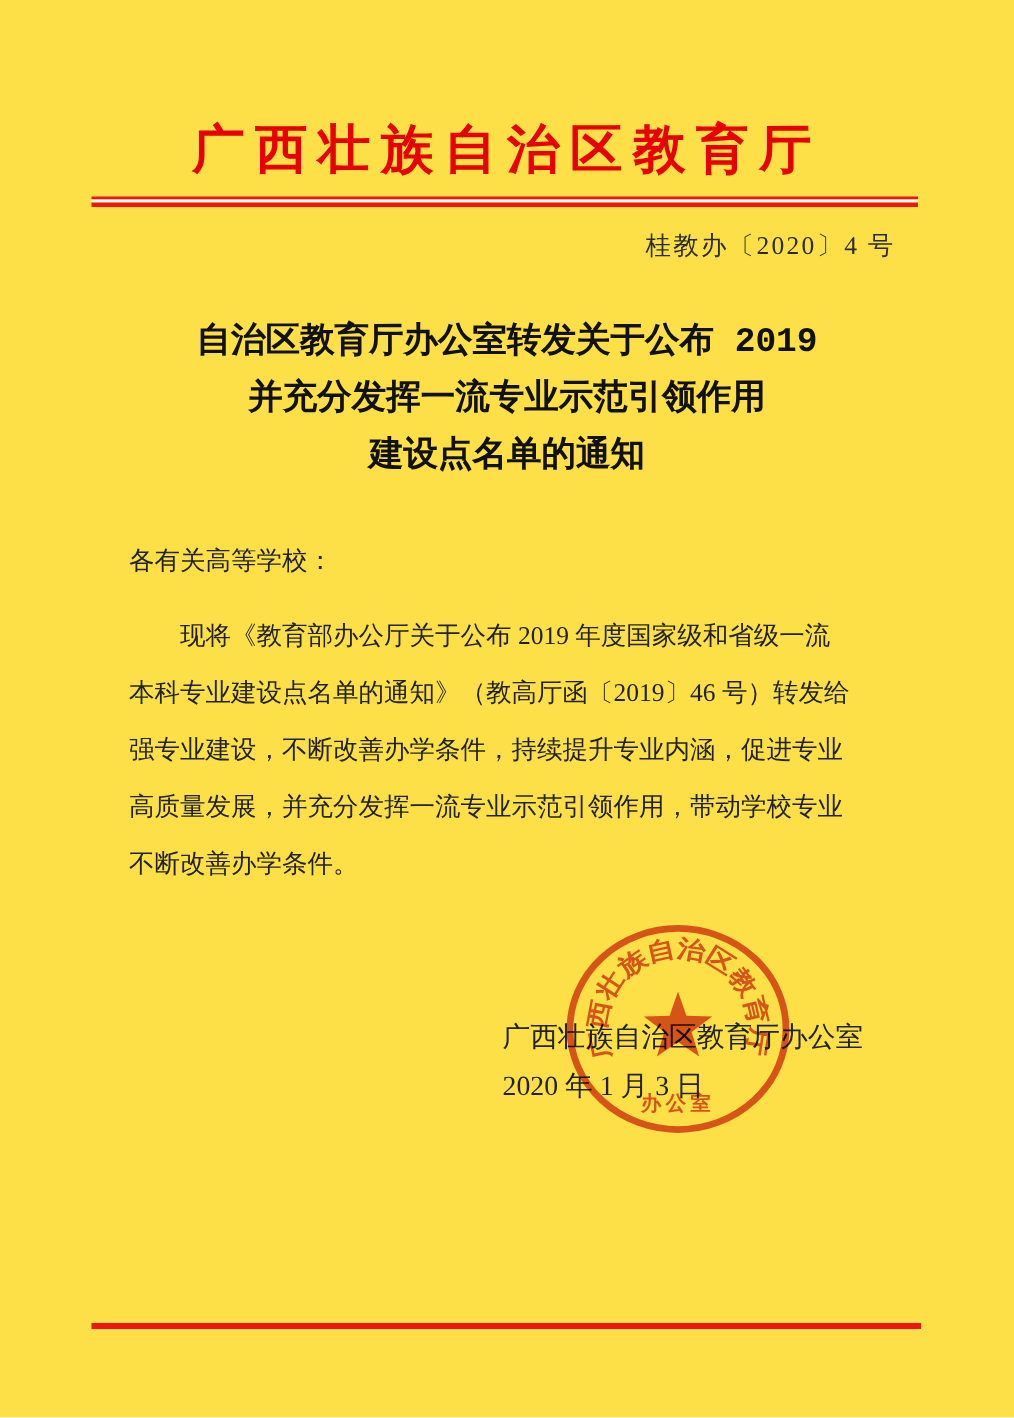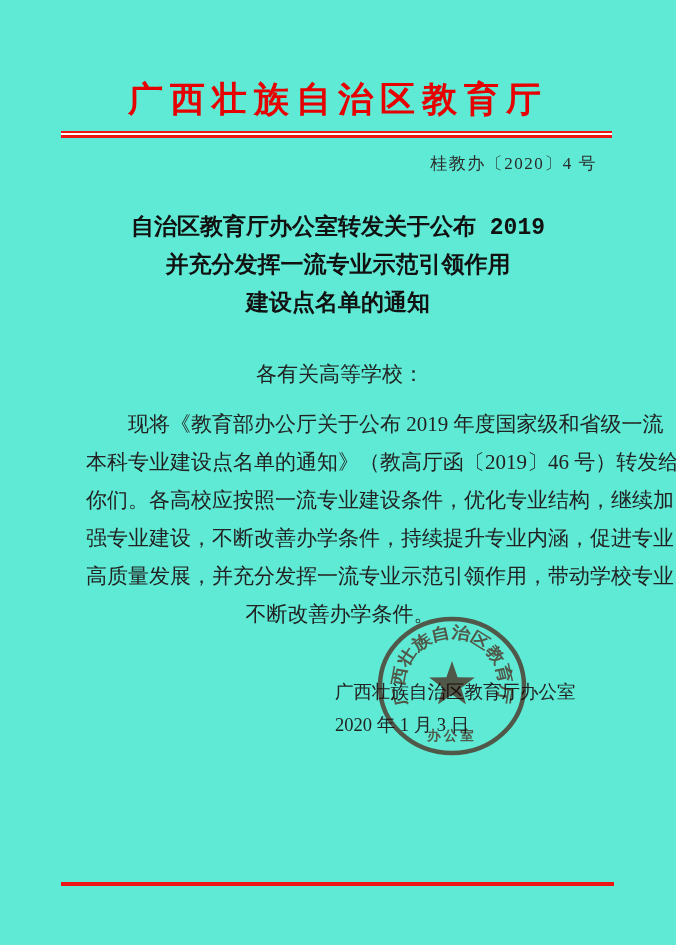--- a/index.html
+++ b/index.html
@@ -2,21 +2,21 @@
 <html><head>
 <meta charset="utf-8">
 <style>
   * { margin: 0; padding: 0; box-sizing: border-box; }
   html, body { background: #ffffff; }
   .page {
     position: relative;
     width: 676px;
     height: 945px;
     margin: 0 auto;
-    background: #5eead4;
+    background: #fde047;
     overflow: hidden;
     font-family: "Liberation Serif", "DejaVu Serif", serif;
   }
   .org-header {
     position: absolute;
     top: 76px; left: 0; width: 100%;
     text-align: center;
     color: #e60000;
     font-size: 35px;
     font-weight: bold;
@@ -46,24 +46,23 @@
     font-size: 23px;
     font-weight: bold;
     color: #111111;
     line-height: 38px;
     font-family: Liberation Mono, monospace;
   }
   .doc-title div { white-space: nowrap; }
   .body-text {
     position: absolute;
     top: 355px; left: 86px; width: 508px;
-    font-size: 21px;
+    font-size: 17px;
     color: #222222;
     line-height: 38px;
-    text-align: center;
   }
   .body-text .line { white-space: nowrap; }
   .body-text .indent { text-indent: 2em; margin-top: 12px; }
   .signature {
     position: absolute;
     top: 676px; left: 335px; width: 245px;
     text-align: left;
     font-size: 18.5px;
     color: #222222;
     line-height: 33px;
@@ -106,21 +105,20 @@
   <div class="doc-title">
     <div>自治区教育厅办公室转发关于公布 2019</div>
     <div>并充分发挥一流专业示范引领作用</div>
     <div>建设点名单的通知</div>
   </div>
 
   <div class="body-text">
     <div class="line">各有关高等学校：</div>
     <div class="line indent">现将《教育部办公厅关于公布 2019 年度国家级和省级一流</div>
     <div class="line">本科专业建设点名单的通知》（教高厅函〔2019〕46 号）转发给</div>
-    <div class="line">你们。各高校应按照一流专业建设条件，优化专业结构，继续加</div>
     <div class="line">强专业建设，不断改善办学条件，持续提升专业内涵，促进专业</div>
     <div class="line">高质量发展，并充分发挥一流专业示范引领作用，带动学校专业</div>
     <div class="line">不断改善办学条件。</div>
   </div>
 
   <div class="signature">
     <div>广西壮族自治区教育厅办公室</div>
     <div>2020 年 1 月 3 日</div>
   </div>
 

